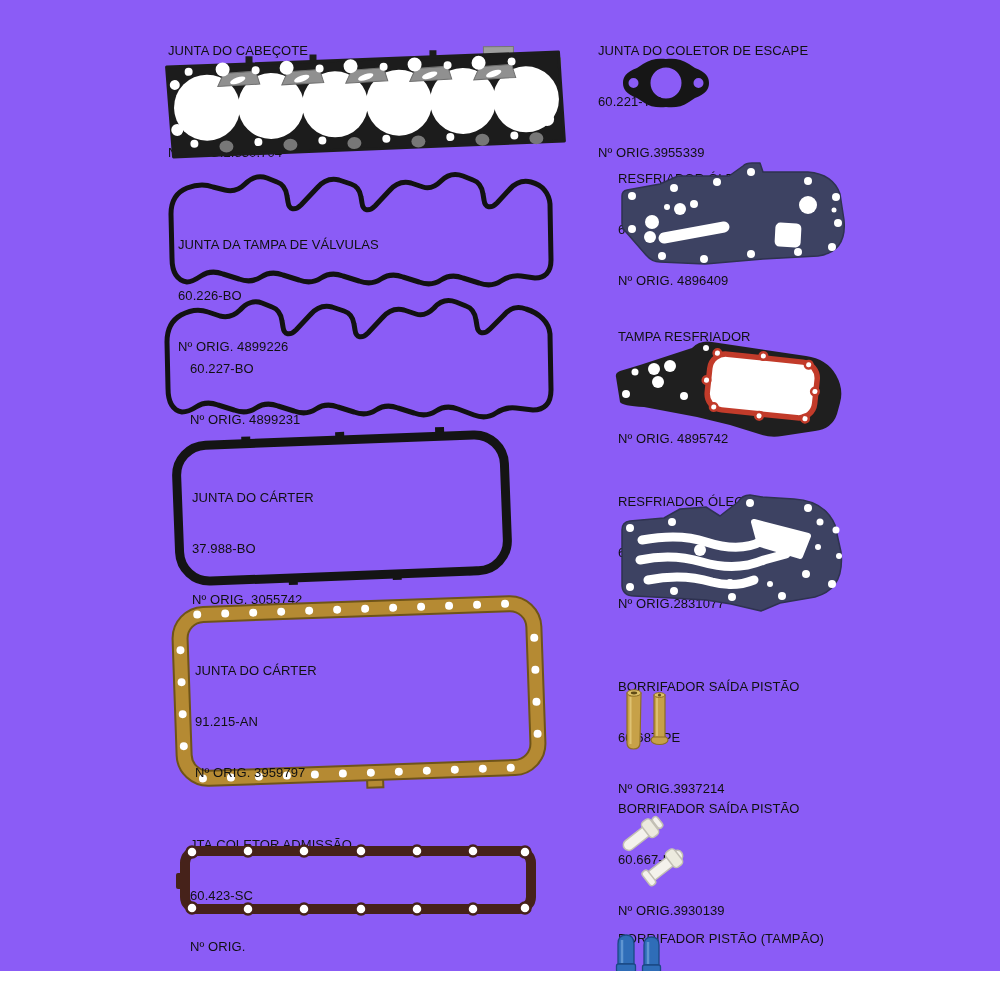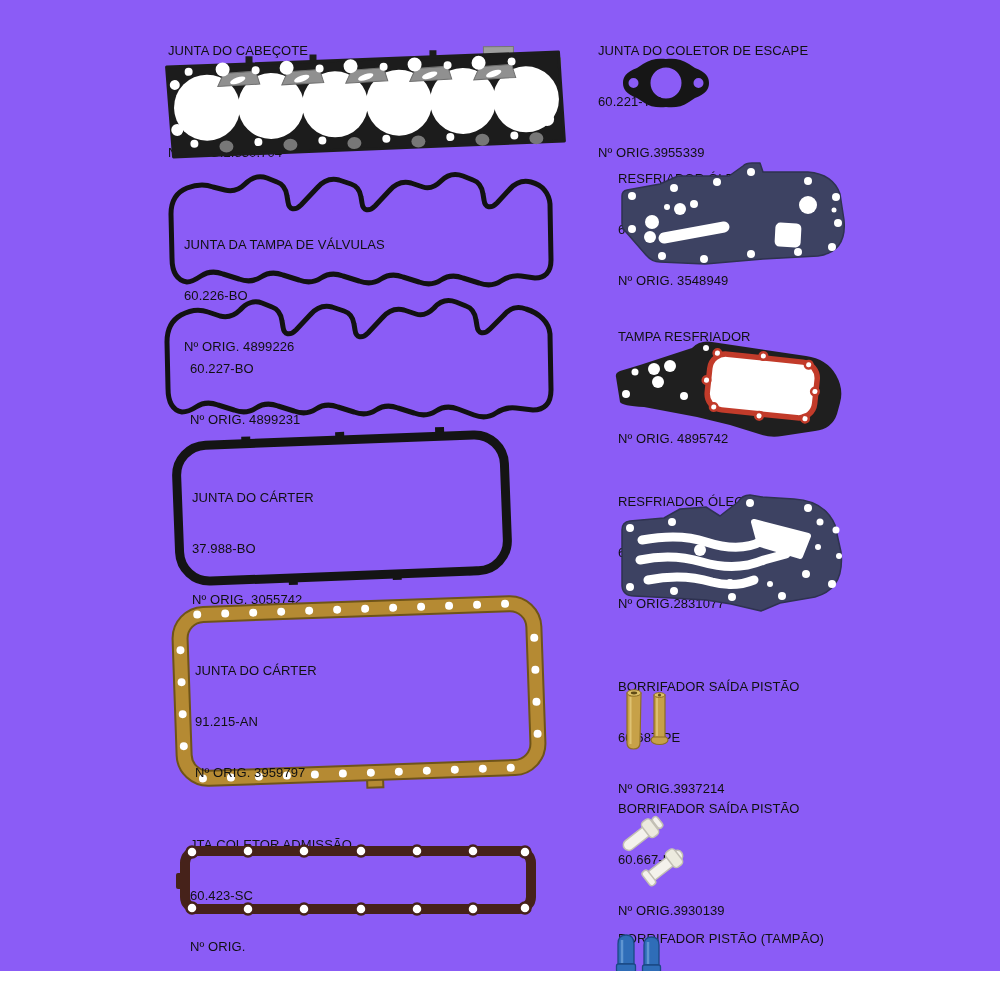--- a/index.html
+++ b/index.html
@@ -86,21 +86,21 @@
         </g>
       </g>
     </svg>
   </div>
 
   <div class="fig" style="left:165px;top:170px">
     <svg width="392" height="120" viewBox="0 0 392 120">
       <path fill="none" stroke="#121212" stroke-width="5" stroke-linejoin="round" stroke-linecap="round" d="M22,112 C10,110 7,100 7,88 L6,44 C6,30 12,22 22,18 C30,15 40,14 48,17 L60,20 C68,22 74,20 80,14 C86,8 94,5 102,8 L112,12 C118,14 121,19 122,26 L123,32 C124,40 130,41 136,35 L152,18 C158,11 166,8 174,10 L186,14 C192,16 195,20 196,27 L197,33 C198,41 204,42 210,36 L224,21 C230,14 238,11 246,13 L258,17 C264,19 270,17 276,11 C282,5 290,3 298,6 L308,10 C314,12 317,17 318,24 L319,30 C320,38 326,39 332,33 L344,20 C350,13 358,10 366,12 C378,15 384,24 385,34 L386,90 C386,102 380,108 370,108 L356,106 C348,105 342,107 336,111 C330,115 322,116 314,113 L298,108 C290,105 282,106 276,110 C270,114 262,115 254,112 L238,107 C230,104 222,105 216,109 C210,113 202,114 194,111 L178,106 C170,103 162,104 156,108 C150,112 142,113 134,110 L118,105 C110,102 102,103 96,107 C90,111 82,112 74,109 L58,104 C50,101 42,102 36,106 C30,110 26,112 22,112 Z"></path>
     </svg>
   </div>
-  <div class="label" style="left:184px;top:202px">
+  <div class="label" style="left:178px;top:202px">
     <div>JUNTA DA TAMPA DE VÁLVULAS</div>
     <div>60.226-BO</div>
     <div>Nº ORIG. 4899226</div>
   </div>
 
   <div class="fig" style="left:162px;top:296px">
     <svg width="394" height="126" viewBox="0 0 394 126">
       <path fill="none" stroke="#121212" stroke-width="5" stroke-linejoin="round" stroke-linecap="round" d="M20,116 C9,114 6,104 6,92 L5,46 C5,32 10,24 19,19 C28,14 38,13 46,16 L58,20 C66,22 72,20 78,14 C84,7 92,4 100,7 L110,11 C116,13 119,18 120,25 L121,31 C122,39 128,40 134,34 L148,19 C154,12 162,9 170,11 L182,15 C188,17 191,21 192,28 L193,34 C194,42 200,43 206,37 L220,22 C226,15 234,12 242,14 L254,18 C260,20 266,18 272,12 C278,5 286,3 294,6 L304,10 C310,12 313,17 314,24 L315,30 C316,38 322,39 328,33 L342,19 C348,12 356,10 364,13 C377,17 387,26 388,38 L389,94 C389,108 382,114 371,114 L354,112 C346,111 340,113 334,117 C328,121 320,122 312,119 L296,113 C288,110 280,111 274,115 C268,119 260,120 252,117 L236,112 C228,109 220,110 214,114 C208,118 200,119 192,116 L176,111 C168,108 160,109 154,113 C148,117 140,118 132,115 L116,110 C108,107 100,108 94,112 C88,116 80,117 72,114 L56,109 C48,106 40,107 34,111 C28,115 24,116 20,116 Z"></path>
     </svg>
   </div>
@@ -212,21 +212,21 @@
   </div>
   <div class="fig" style="left:622px;top:57px">
     <svg width="88" height="52" viewBox="0 0 88 52">
       <path fill="#161616" fill-rule="evenodd" d="M21,7 C28,2 36,1 44,2 C52,1 60,2 67,7 L73,11 C84,15 87,20 87,26 C87,32 84,37 73,41 L67,45 C60,50 52,51 44,50 C36,51 28,50 21,45 L15,41 C4,37 1,32 1,26 C1,20 4,15 15,11 Z M59.5,26 a15.5,15.5 0 1 1 -31,0 a15.5,15.5 0 1 1 31,0 Z M16.5,26 a5,5 0 1 1 -10,0 a5,5 0 1 1 10,0 Z M81.5,26 a5,5 0 1 1 -10,0 a5,5 0 1 1 10,0 Z"></path>
     </svg>
   </div>
 
   <div class="label" style="left:618px;top:136px">
     <div>RESFRIADOR ÓLEO</div>
     <div>60.272-BO</div>
-    <div>Nº ORIG. 3548949</div>
+    <div>Nº ORIG. 4896409</div>
   </div>
   <div class="fig" style="left:612px;top:163px">
     <svg width="238" height="106" viewBox="0 0 238 106">
       <path fill="#3d4262" stroke="#2e3250" stroke-width="1.5" stroke-linejoin="round" d="M10,60 L10,33 Q10,28 15,27 L48,21 L66,13 L117,13 L131,3 Q134,0 140,0 L148,0 L151,9 L196,9 Q221,11 228,31 L232,57 Q235,89 206,93 L151,96 L93,101 L48,99 Q40,99 34,92 L14,69 Q10,66 10,60 Z"></path>
       <g fill="#fff">
         <circle cx="20" cy="33" r="4"></circle>
           <circle cx="62" cy="25" r="4"></circle>
           <circle cx="105" cy="19" r="4"></circle>
         <circle cx="139" cy="9" r="4"></circle>
           <circle cx="196" cy="18" r="4"></circle>

